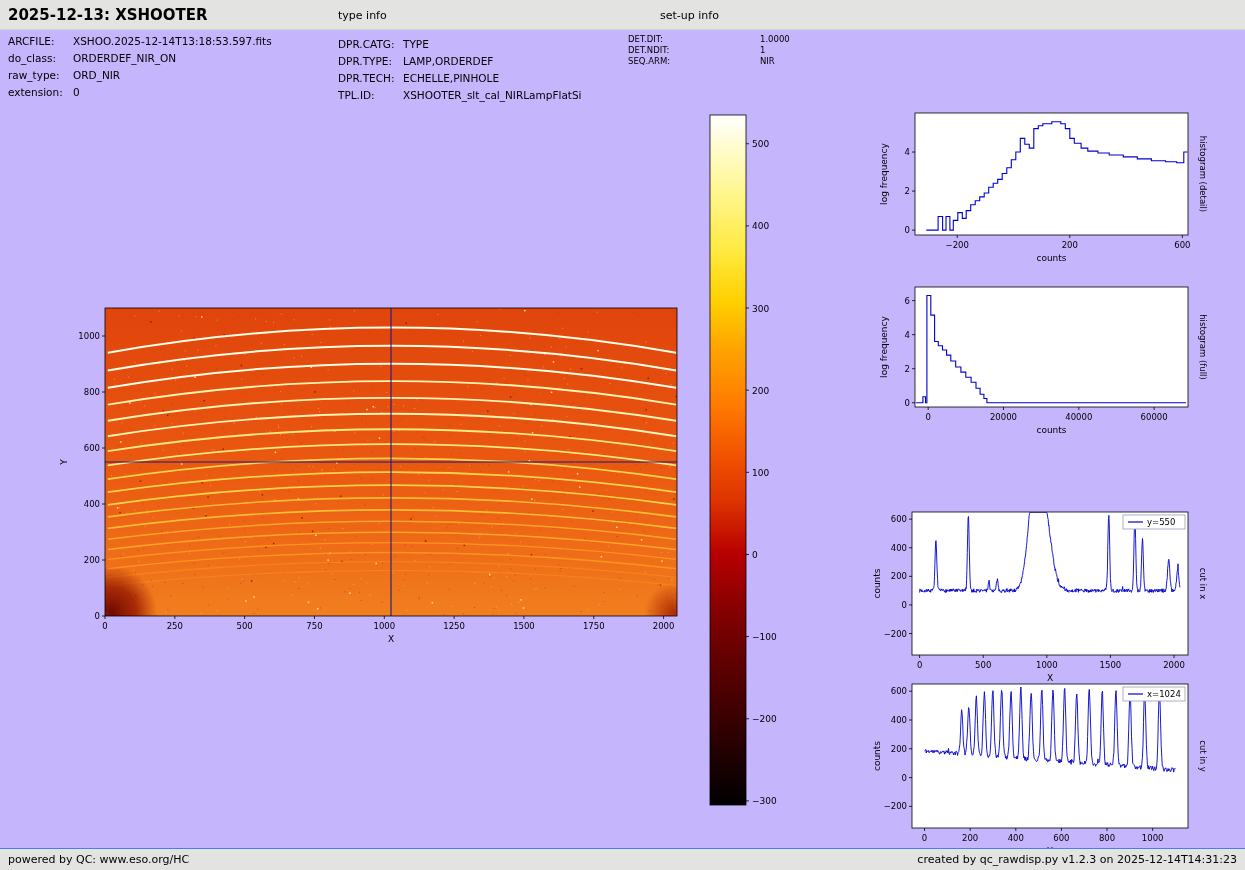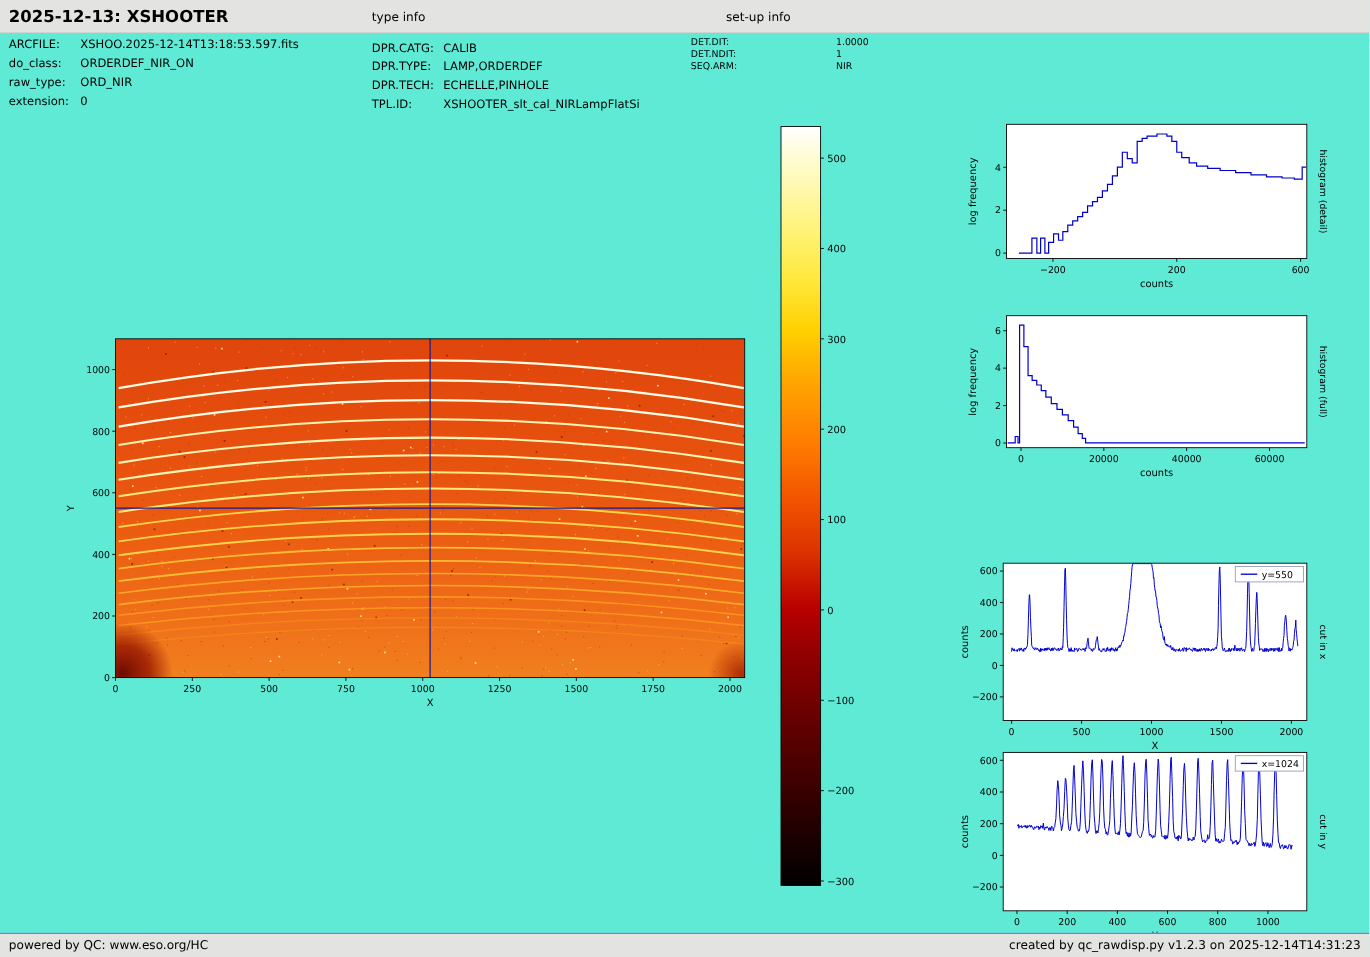--- a/index.html
+++ b/index.html
@@ -1,17 +1,17 @@
 <!DOCTYPE html>
 <html><head>
 <meta charset="utf-8">
 <style>
   *{margin:0;padding:0;box-sizing:border-box}
   html,body{background:#ffffff}
-  .page{position:relative;width:1245px;height:870px;background:#5eead4;
+  .page{position:relative;width:1245px;height:870px;background:#c4b5fd;
         font-family:"DejaVu Sans","Liberation Sans",sans-serif;color:#000;overflow:hidden}
   .topbar{position:absolute;top:0;left:0;right:0;height:30px;background:#e3e3e1;border-bottom:1px solid #d2d2d0}
   .title{position:absolute;left:8px;top:6px;font-size:15px;font-weight:bold}
   .sec-label{position:absolute;top:9px;font-size:11px}
   #type-info-label{left:338px}
   #setup-info-label{left:660px}
   .meta{position:absolute;font-size:10.5px;line-height:17px}
   .meta .row{display:flex;white-space:nowrap}
   .meta .lbl{width:65px;flex:none}
   #file-info{left:8px;top:33px}
@@ -50,21 +50,21 @@
       </div>
     <div class="row">
         <span class="lbl">extension:</span>
         <span class="val">0</span>
       </div>
   </div>
 
   <div class="meta" id="type-info">
     <div class="row">
         <span class="lbl">DPR.CATG:</span>
-        <span class="val">CALIB</span>
+        <span class="val">TYPE</span>
       </div>
     <div class="row">
         <span class="lbl">DPR.TYPE:</span>
         <span class="val">LAMP,ORDERDEF</span>
       </div>
     <div class="row">
         <span class="lbl">DPR.TECH:</span>
         <span class="val">ECHELLE,PINHOLE</span>
       </div>
     <div class="row">

